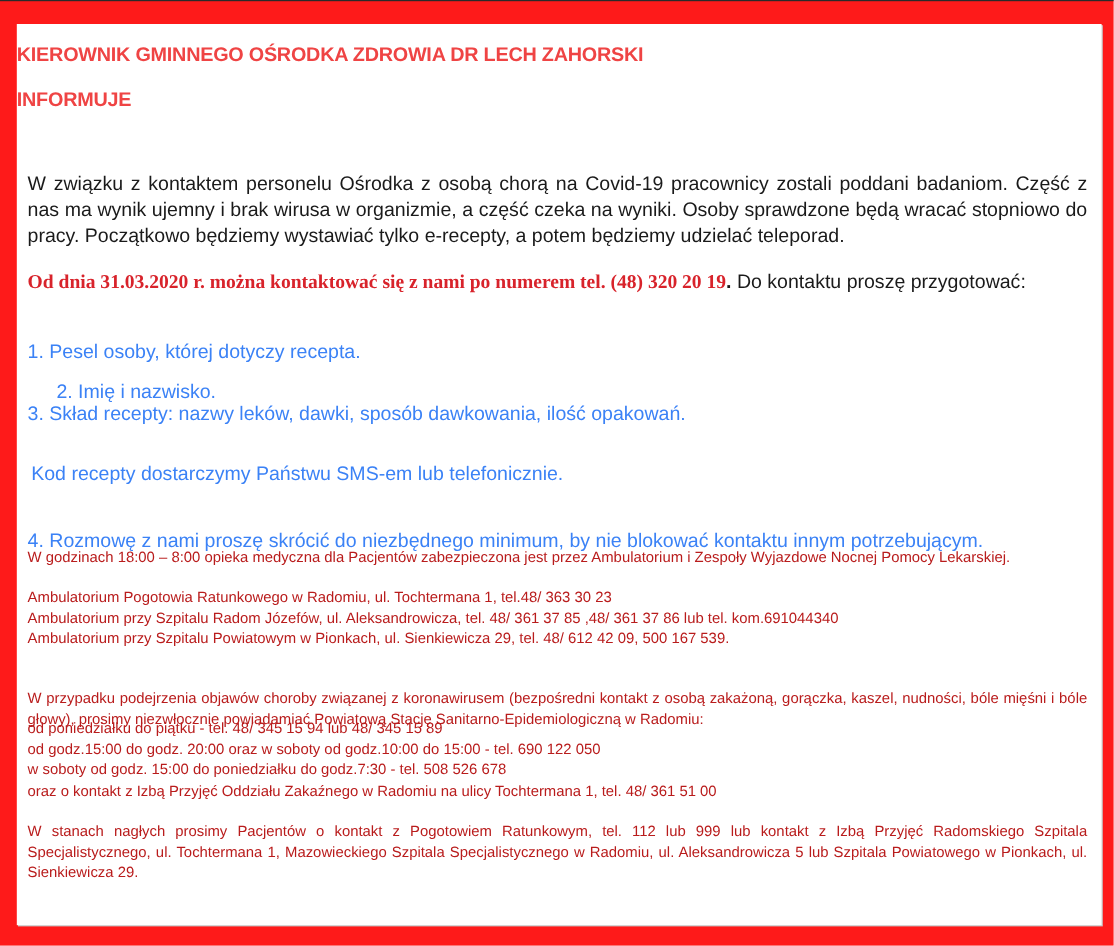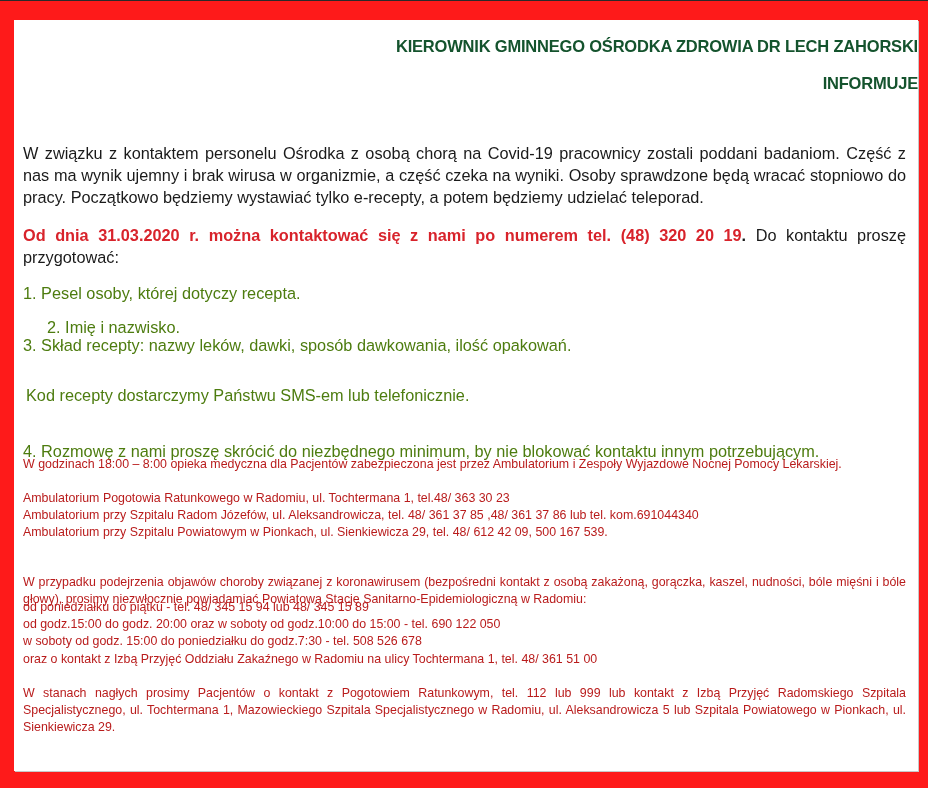--- a/index.html
+++ b/index.html
@@ -21,22 +21,22 @@
       top: 19px;
       width: 904px;
       height: 751px;
       background: #ffffff;
       box-shadow: 1px 1px 0 #c8c8c8;
     }
     .title {
       position: absolute;
       left: 0;
       width: 100%;
-      text-align: right;
-      color: #14532d;
+      text-align: left;
+      color: #ef4444;
       font-family: "Liberation Sans", sans-serif;
       font-weight: bold;
       font-size: 16.5px;
       letter-spacing: -0.2px;
     }
     .title-1 { top: 17px; }
     .title-2 { top: 54px; }
     .body-text {
       position: absolute;
       left: 9px;
@@ -45,25 +45,26 @@
       font-family: "Liberation Sans", sans-serif;
       font-size: 16.3px;
       line-height: 22px;
       text-align: justify;
     }
     .intro { top: 122px; }
     .contact-para { top: 204px; }
     .red-bold {
       color: #d8232b;
       font-weight: bold;
+      font-family: Liberation Serif, serif;
     }
     .list-line {
       position: absolute;
       left: 9px;
-      color: #4d7c0f;
+      color: #3b82f6;
       font-family: "Liberation Sans", sans-serif;
       font-size: 16.3px;
       line-height: 22px;
       white-space: nowrap;
     }
     .li-1 { top: 262px; }
     .li-2 { top: 296px; margin-left: 24px; }
     .li-3 { top: 314px; }
     .li-code { top: 364px; left: 12px; }
     .li-4 { top: 420px; }

